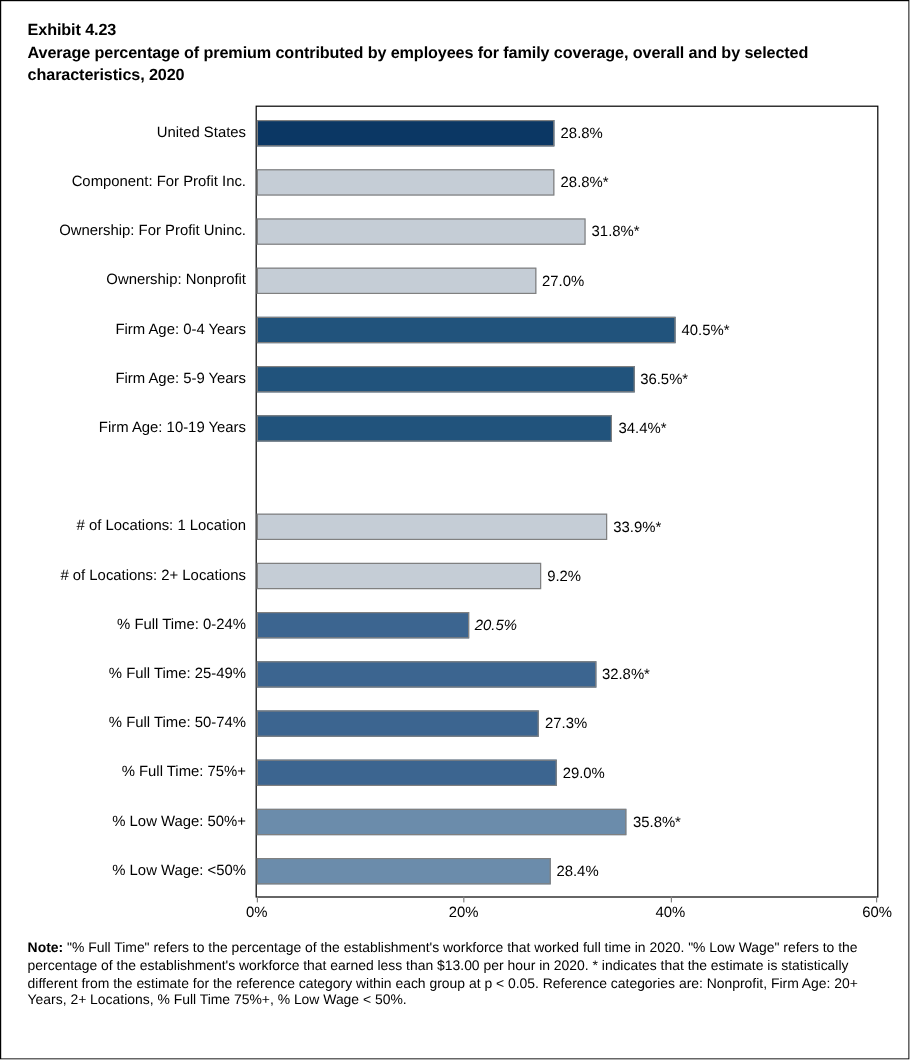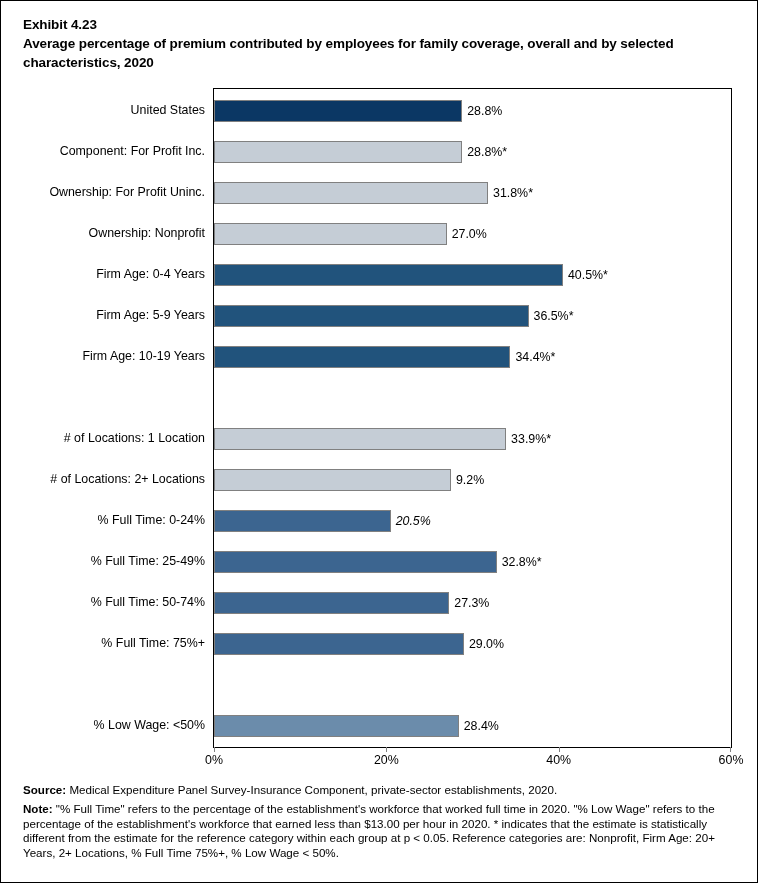--- a/index.html
+++ b/index.html
@@ -205,20 +205,25 @@
       </div>
       <div class="row" style="top: 493px;">
         <div class="cat-label">% Full Time: 50-74%</div>
         <div class="bar" style="width: 235.235px; background: rgb(60, 101, 144); border-color: rgb(128, 128, 128);"></div>
         <div class="bar-value" style="left: 235.235px;">27.3%</div>
       </div>
       <div class="row" style="top: 534px;">
         <div class="cat-label">% Full Time: 75%+</div>
         <div class="bar" style="width: 249.883px; background: rgb(60, 101, 144); border-color: rgb(128, 128, 128);"></div>
         <div class="bar-value" style="left: 249.883px;">29.0%</div>
+      </div>
+      <div class="row" style="top: 575px;">
+        <div class="cat-label">% Low Wage: 50%+</div>
+        <div class="bar" style="width: 308.477px; background: rgb(107, 140, 171); border-color: rgb(128, 128, 128);"></div>
+        <div class="bar-value" style="left: 308.477px;">35.8%*</div>
       </div>
       <div class="row" style="top: 616px;">
         <div class="cat-label">% Low Wage: &lt;50%</div>
         <div class="bar" style="width: 244.713px; background: rgb(107, 140, 171); border-color: rgb(128, 128, 128);"></div>
         <div class="bar-value" style="left: 244.713px;">28.4%</div>
       </div>
     </div>
 
   <div id="x-axis">
       <div class="tick-mark" style="left: 0px;"></div>
@@ -226,20 +231,17 @@
       <div class="tick-mark" style="left: 172.333px;"></div>
       <div class="tick-label" style="left: 172.333px;">20%</div>
       <div class="tick-mark" style="left: 344.667px;"></div>
       <div class="tick-label" style="left: 344.667px;">40%</div>
       <div class="tick-mark" style="left: 516px;"></div>
       <div class="tick-label" style="left: 517px;">60%</div>
     </div>
 
   <div id="footnotes">
     <div class="fn">
-      <span class="fn-label">Source:</span><span class="fn-text"> Medical Expenditure Panel Survey-Insurance Component, private-sector establishments, 2020.</span>
-    </div>
-    <div class="fn">
       <span class="fn-label">Note:</span><span class="fn-text"> "% Full Time" refers to the percentage of the establishment's workforce that worked full time in 2020. "% Low Wage" refers to the percentage of the establishment's workforce that earned less than $13.00 per hour in 2020. * indicates that the estimate is statistically different from the estimate for the reference category within each group at p &lt; 0.05.  Reference categories are: Nonprofit, Firm Age: 20+ Years, 2+ Locations, % Full Time 75%+, % Low Wage &lt; 50%.</span>
     </div>
   </div>
 
 </div>
 
 </body></html>

